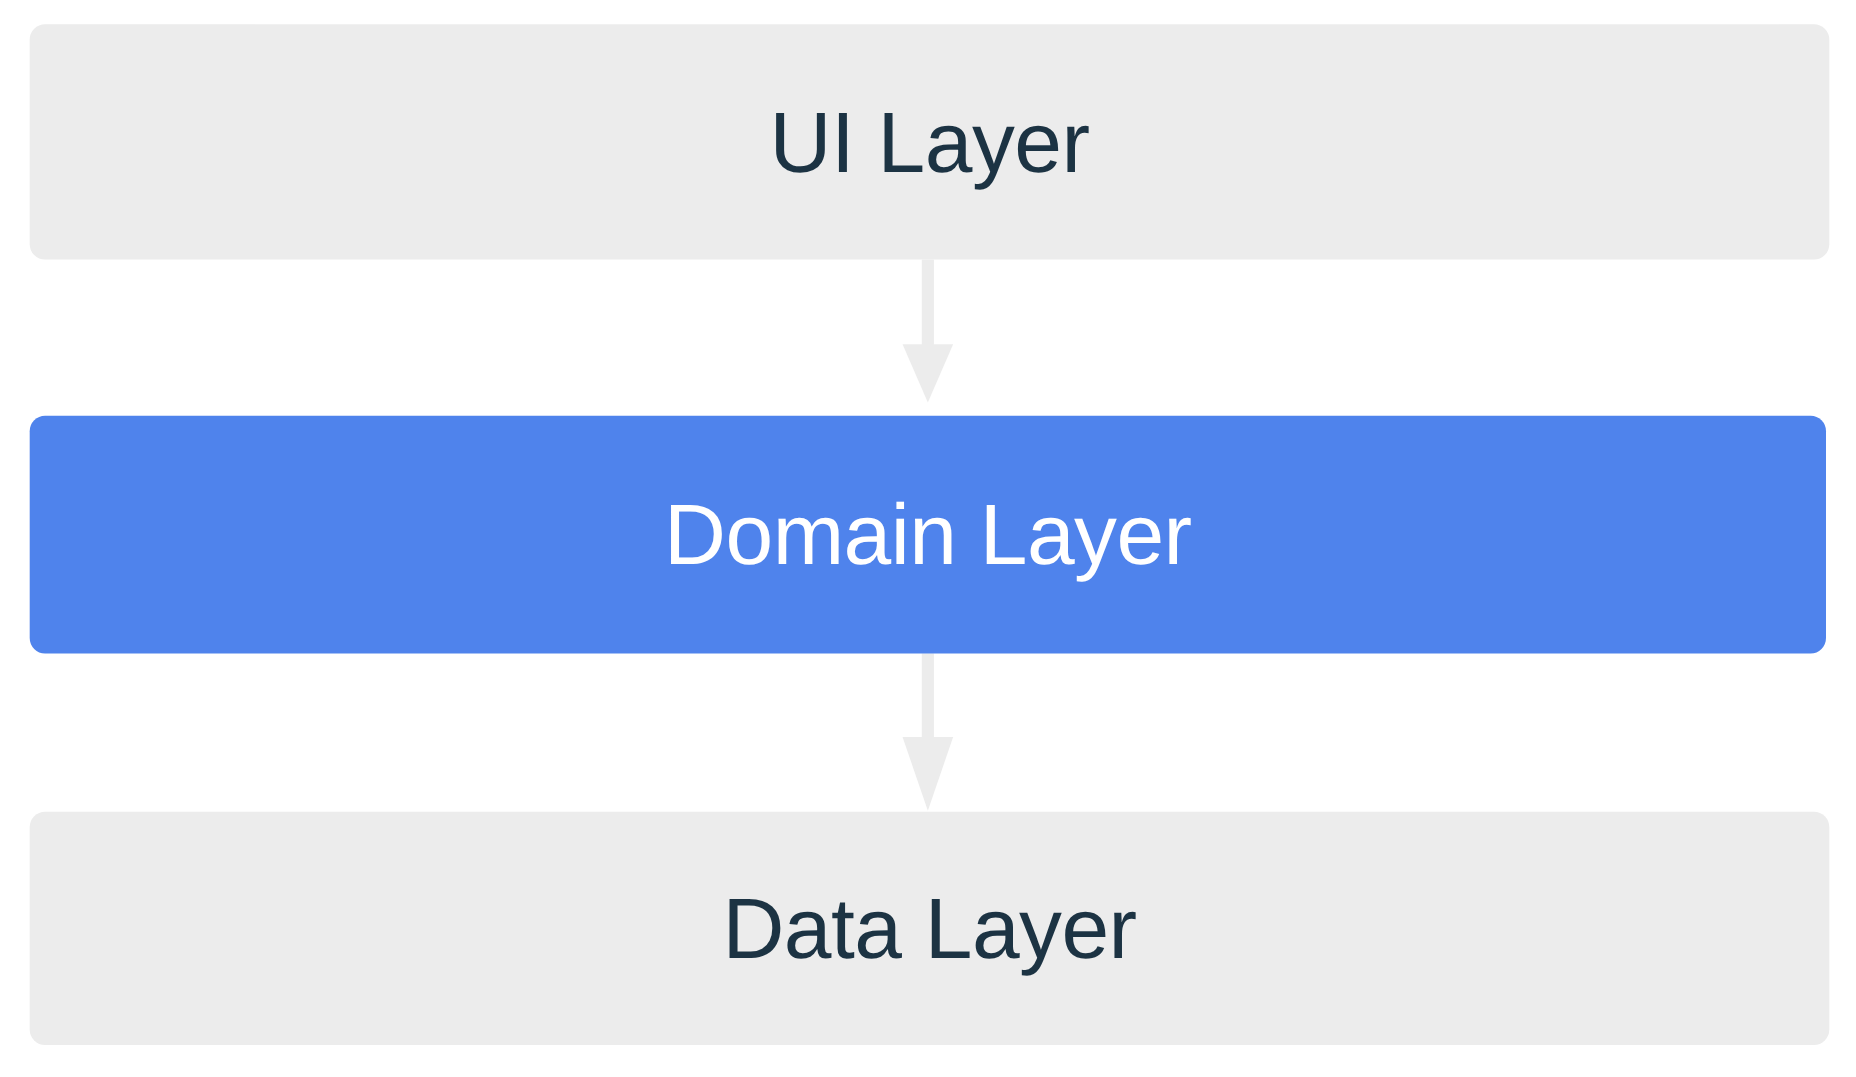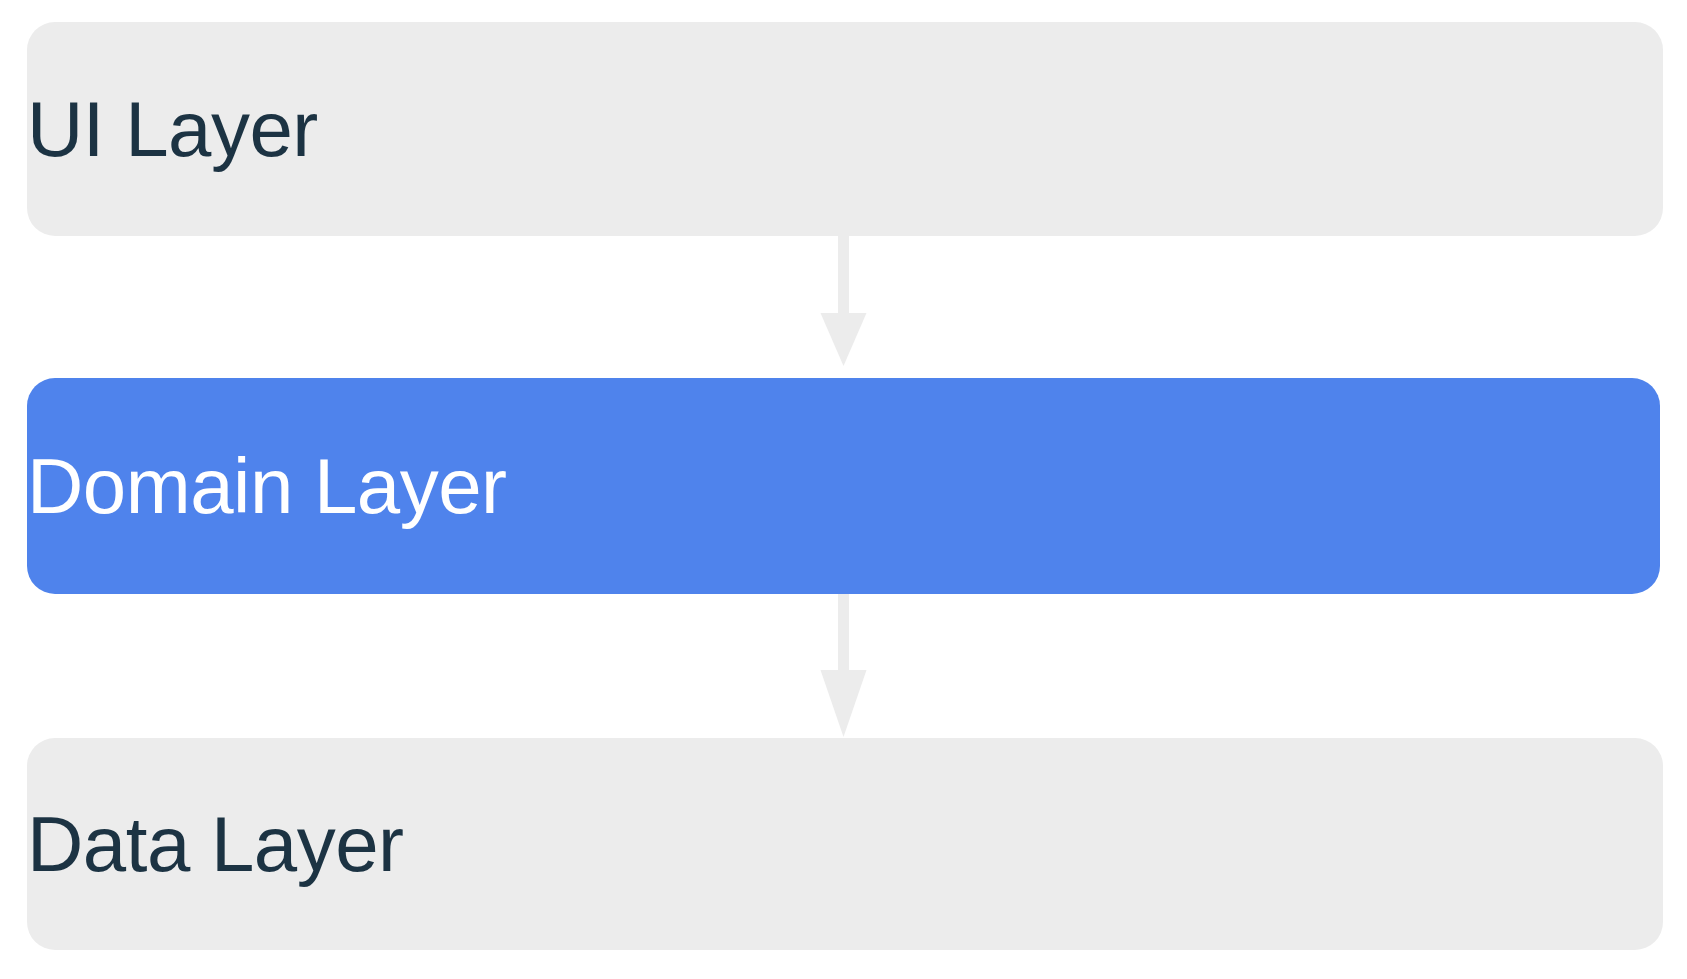--- a/index.html
+++ b/index.html
@@ -18,23 +18,23 @@
     height: 979px;
     background: #ffffff;
     overflow: hidden;
   }
 
   
   .layer-box {
     position: absolute;
     display: flex;
     align-items: center;
-    justify-content: flex-start;
+    justify-content: center;
     box-sizing: border-box;
-    border-radius: 28px;
+    border-radius: 14px;
     -webkit-font-smoothing: antialiased;
   }
 
   .layer-label {
     font-family: "Liberation Sans", sans-serif;
     font-weight: 400;
     font-size: 78px;
     line-height: 1;
     letter-spacing: -0.5px;
     white-space: nowrap;

